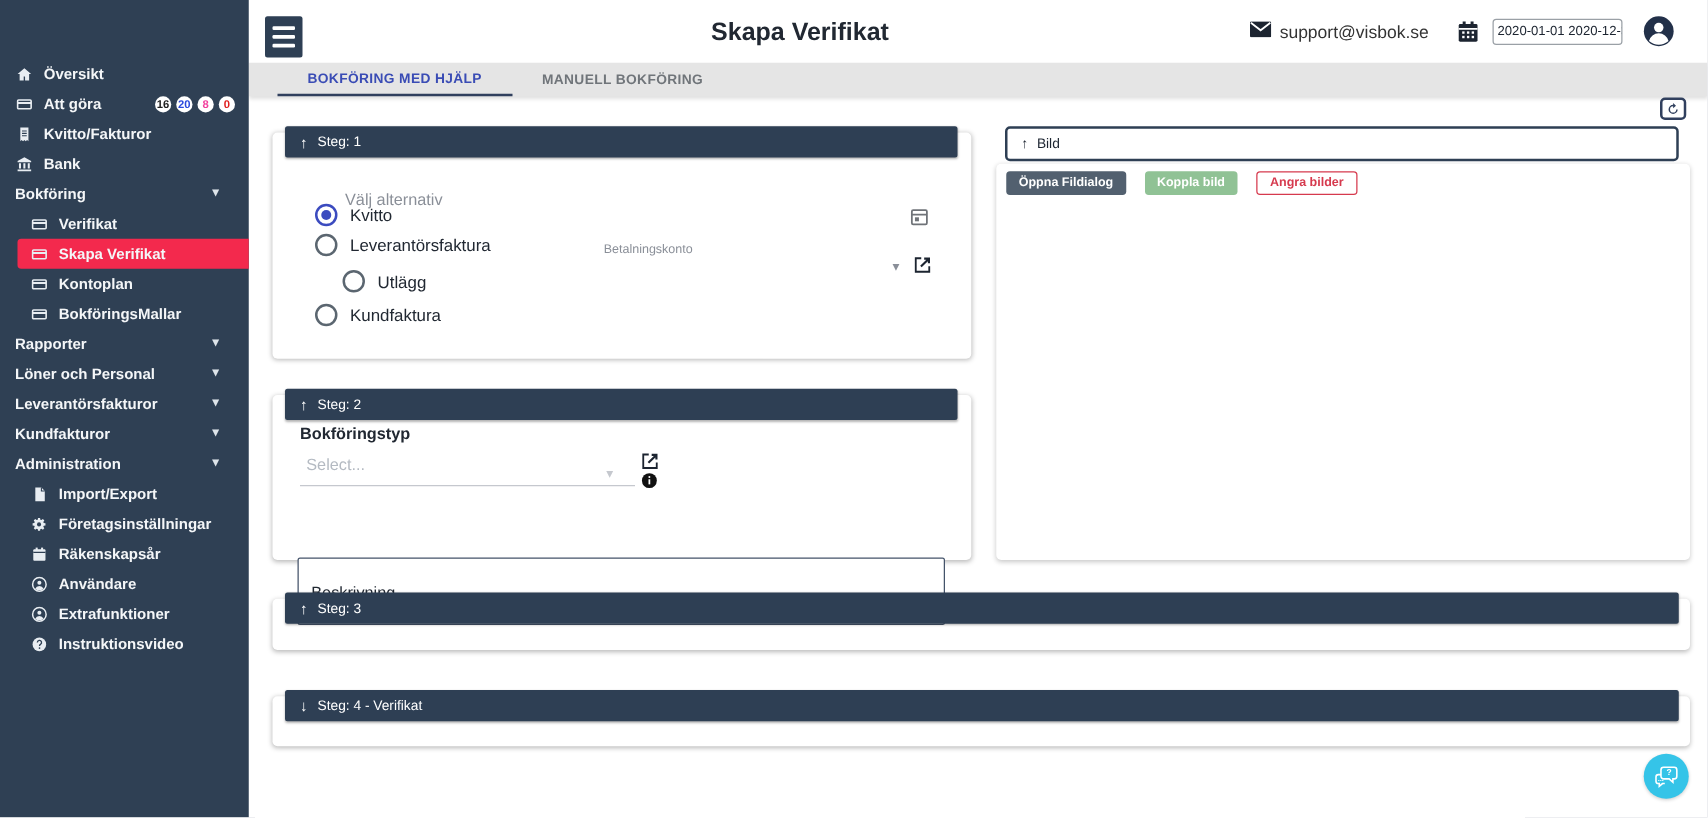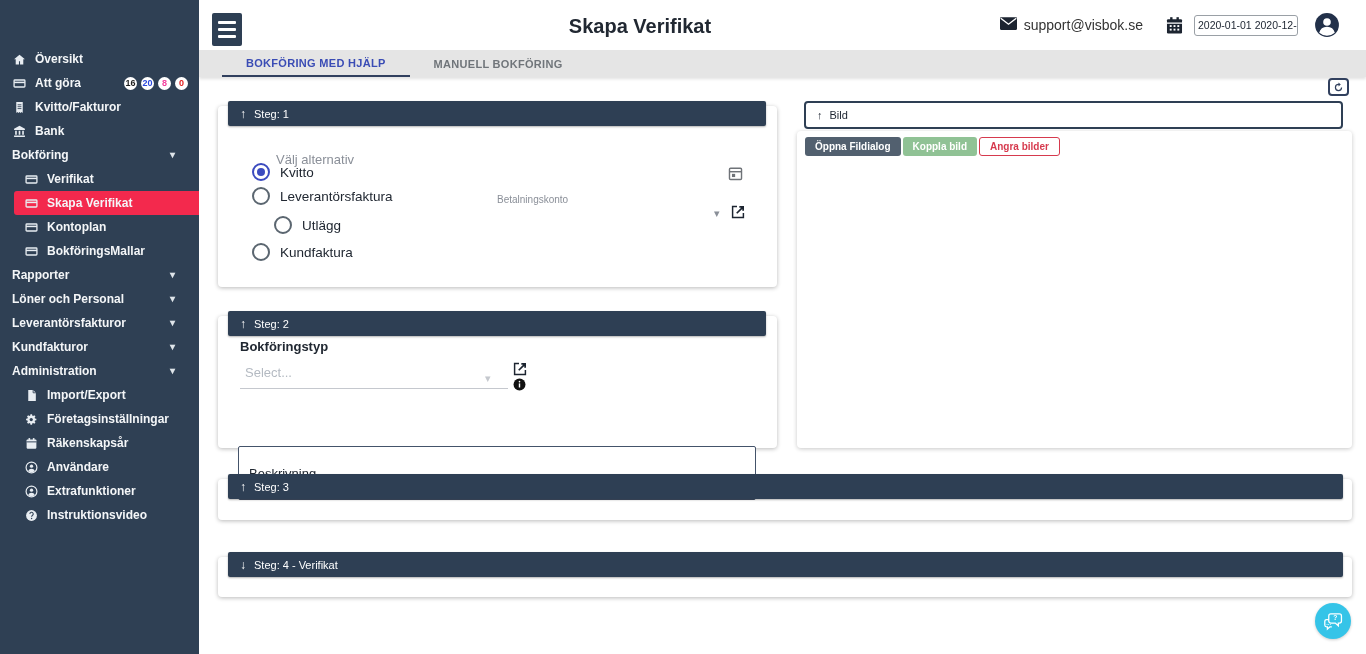--- a/index.html
+++ b/index.html
@@ -50,35 +50,35 @@
   
   .lbl-gray{position:absolute;font-size:13px;color:#8a8f98;}
   .radio-row{position:absolute;display:flex;align-items:center;gap:10px;cursor:pointer;}
   .radio{width:18px;height:18px;border-radius:50%;border:2px solid #5b6670;background:#fff;position:relative;flex:none;}
   .radio.checked{border-color:#3b4bbf;}
   .radio.checked::after{content:"";position:absolute;left:3px;top:3px;width:8px;height:8px;border-radius:50%;background:#3b4bbf;}
   .radio-row span{font-size:13.5px;color:#212832;}
   .mat-field{position:absolute;border-bottom:1px solid #9e9e9e;}
   .mat-field .ph{font-size:14px;color:#757575;}
   .mat-field .val{font-size:14px;color:#212832;}
-  .tiny-lbl{position:absolute;font-size:10px;color:#8a8f98;margin-left:14px;}
+  .tiny-lbl{position:absolute;font-size:10px;color:#8a8f98;}
   .fld-ic{position:absolute;color:#6f7378;cursor:pointer;}
   .fld-ic svg{display:block;}
   .dark-ic{position:absolute;color:#1c2430;cursor:pointer;}
   .dark-ic svg{display:block;}
   .sel-caret{position:absolute;font-size:11px;color:#8a8f98;cursor:pointer;}
 
   
   .bold-lbl{position:absolute;font-size:13px;font-weight:bold;color:#212832;}
   .select-ph{font-size:13px;color:#b4bac2;}
   .desc-box{position:absolute;border:1px solid #44536a;border-radius:2px;display:flex;align-items:center;padding-left:10px;font-size:13px;color:#212832;cursor:text;background:#fff;}
 
   
   .bild-box{position:absolute;left:804px;top:101px;width:539px;height:28px;background:#fff;border:2px solid var(--hdr);border-radius:4px;display:flex;align-items:center;gap:7px;padding-left:11px;font-size:11px;color:#1c2430;z-index:2;cursor:pointer;}
-  .btnrow{position:absolute;left:805px;top:137px;display:flex;gap:2px;z-index:2;}
+  .btnrow{position:absolute;left:805px;top:137px;display:flex;gap:15px;z-index:2;}
   .btn{height:19px;border-radius:3px;font-size:10px;font-weight:bold;display:flex;align-items:center;padding:0 10px;cursor:pointer;border:none;font-family:inherit;}
   .btn.slate{background:var(--slate);color:#fff;}
   .btn.green{background:var(--green);color:#fff;}
   .btn.outline-red{background:#fff;border:1px solid var(--btnred);color:var(--btnred);}
 
   .refresh{position:absolute;left:1328px;top:78px;width:21px;height:18px;border:2px solid #31405e;border-radius:4px;background:#fff;color:#31405e;display:flex;align-items:center;justify-content:center;cursor:pointer;z-index:3;}
   .refresh svg{width:11px;height:11px;}
 
   .chat-btn{position:absolute;left:1315px;top:603px;width:36px;height:36px;border-radius:50%;background:var(--cyan);display:flex;align-items:center;justify-content:center;cursor:pointer;z-index:6;box-shadow:0 1px 3px rgba(0,0,0,.2);}
   .chat-btn svg{width:22px;height:20px;}

